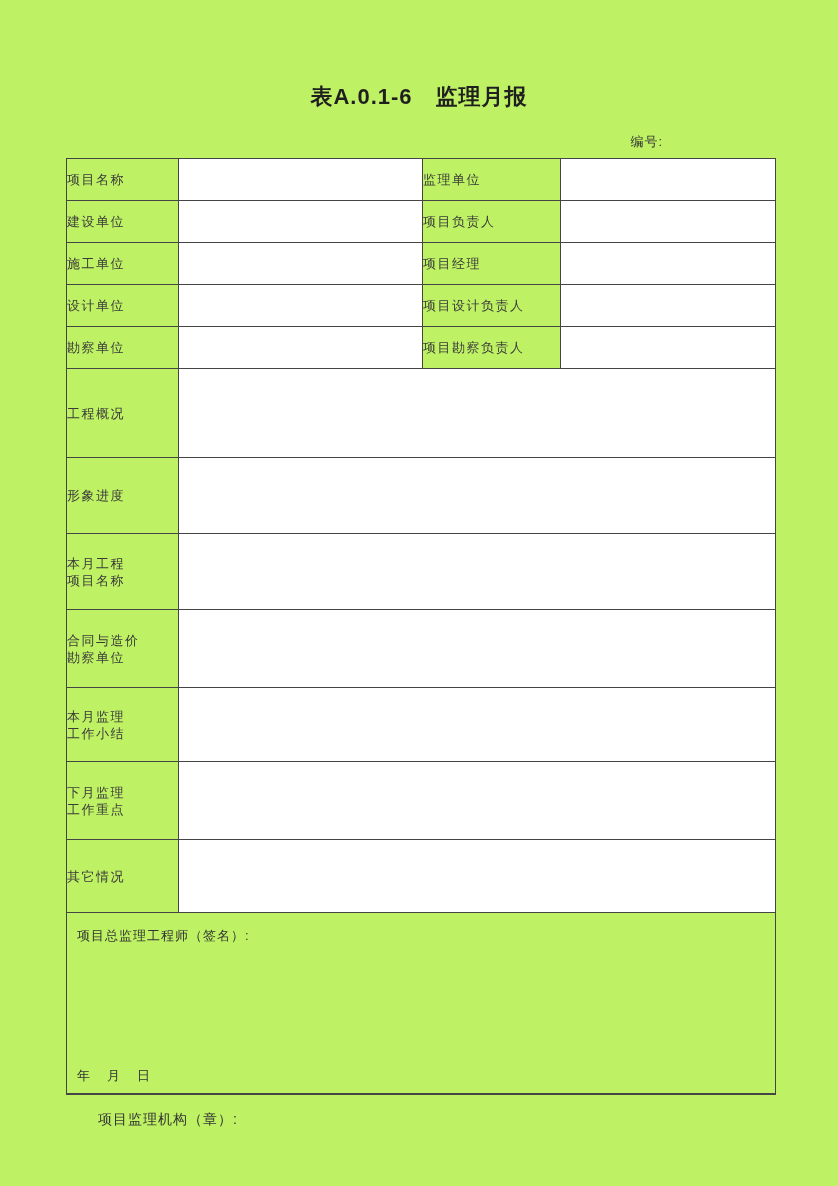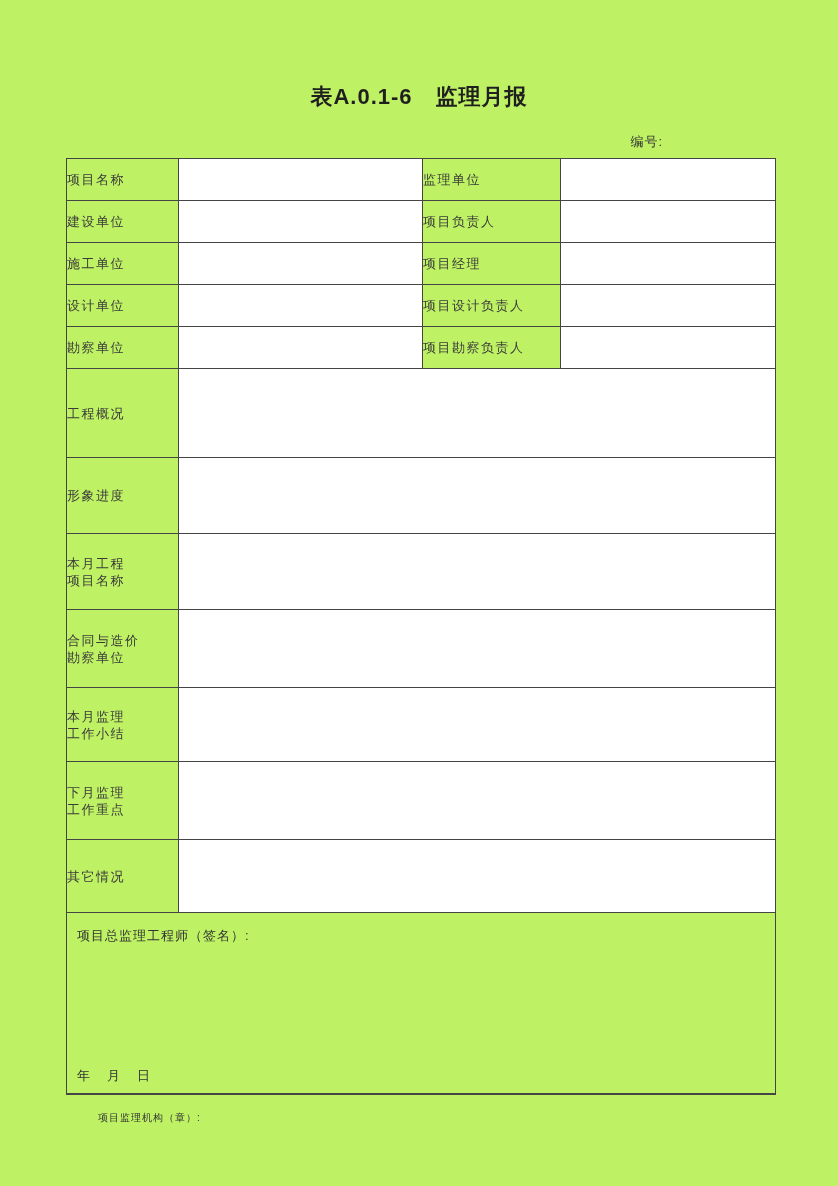--- a/index.html
+++ b/index.html
@@ -66,21 +66,21 @@
   }
   .sig-label { font-size: 13px; letter-spacing: 1px; }
   .sig-date {
     text-align: left;
     padding-right: 74px;
     font-size: 13px;
     letter-spacing: 2px;
   }
   .footer-stamp {
     margin: 16px 0 0 98px;
-    font-size: 10px;
+    font-size: 14px;
     letter-spacing: 1px;
   }
 </style>
 </head>
 <body>
 
 <div class="page">
 
   <div class="doc-title">表A.0.1-6　监理月报</div>
 

